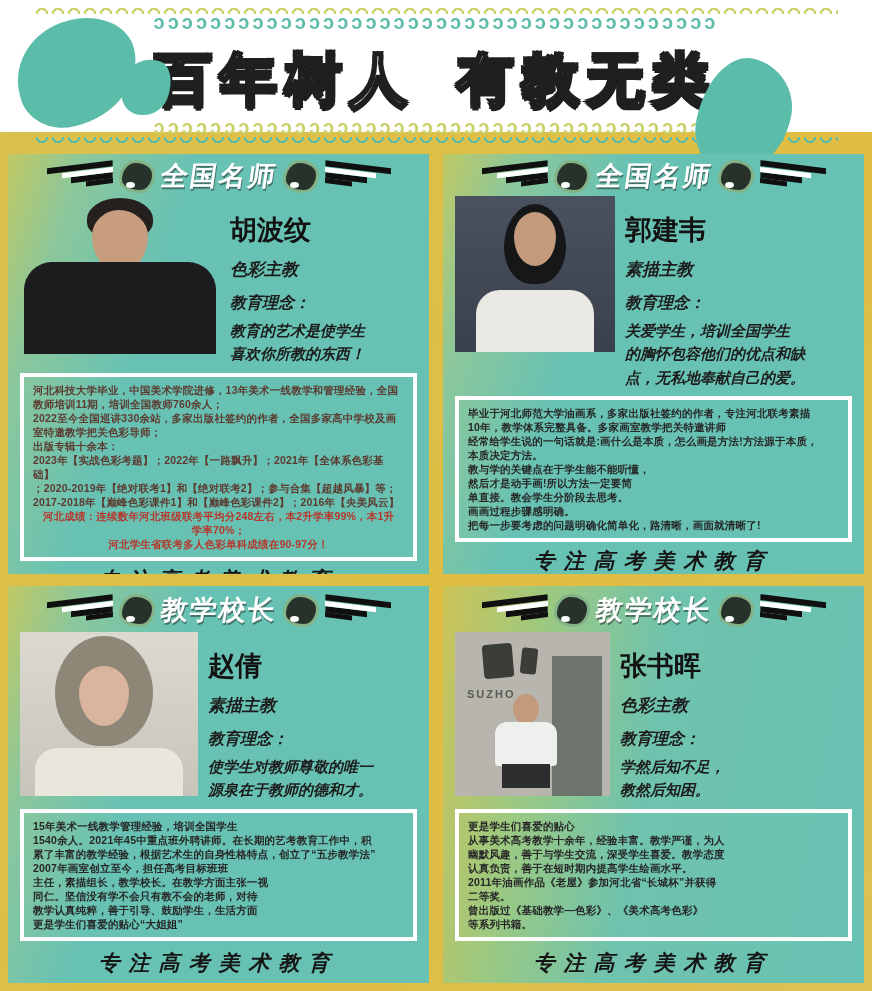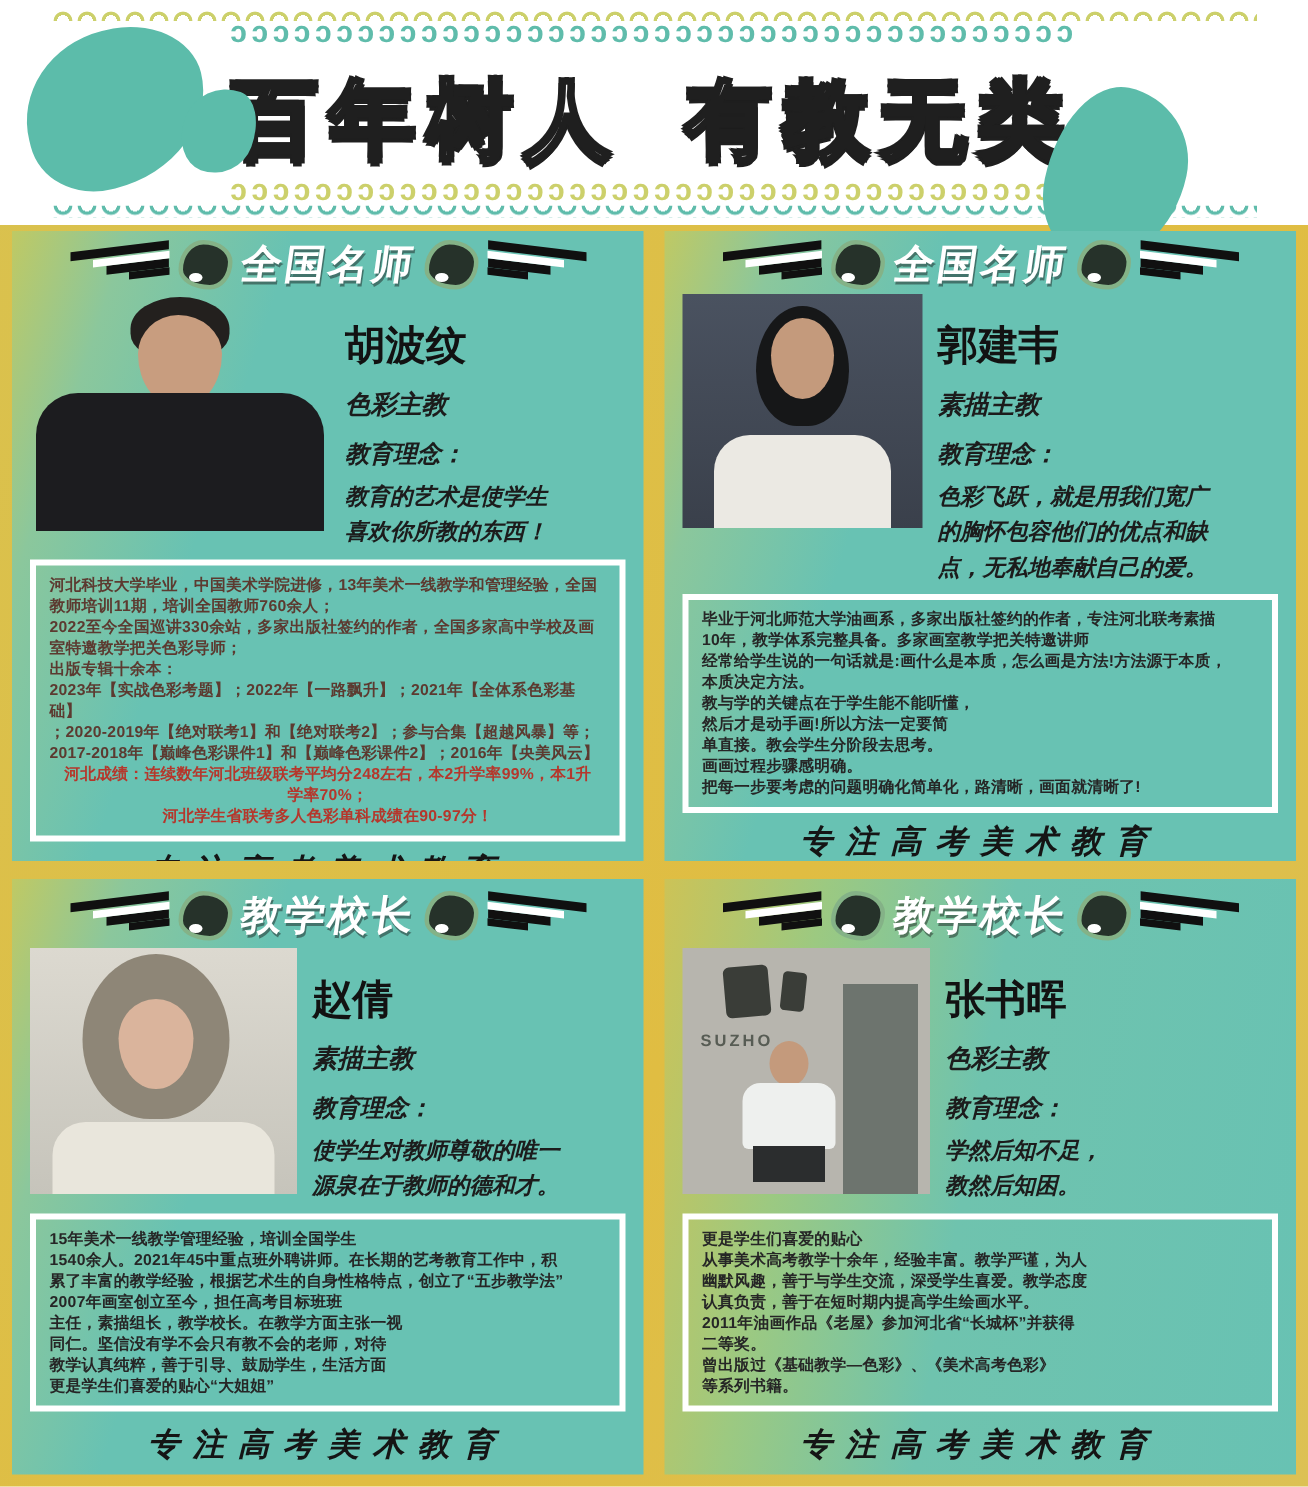--- a/index.html
+++ b/index.html
@@ -1,20 +1,20 @@
 <!DOCTYPE html>
 <html><head>
 <meta charset="utf-8">
 <style>
   html,body{margin:0;padding:0;}
   .page{position:relative;width:872px;height:991px;overflow:hidden;
         background:linear-gradient(125deg,#d9c24f,#e0bd42 60%,#dcc154);
         font-family:"Liberation Sans",sans-serif;}
   
-  .header{position:absolute;top:0;left:0;right:0;height:150px;background:#fff;}
+  .header{position:absolute;top:0;left:0;right:0;height:132px;background:#fff;}
   .scallop{height:8px;margin:0 34px;background-repeat:repeat-x;background-size:16px 8px;}
   .scallop.olive{background-image:radial-gradient(circle at 8px 8px,rgba(0,0,0,0) 4px,#ccd06b 4px,#ccd06b 6px,rgba(0,0,0,0) 6.5px);margin-top:6px;}
   .scallop.teal{background-image:radial-gradient(circle at 8px 0px,rgba(0,0,0,0) 4px,#5fbcab 4px,#5fbcab 6px,rgba(0,0,0,0) 6.5px);}
   .curls{text-align:center;font-weight:bold;font-size:20px;letter-spacing:3px;line-height:16px;height:18px;overflow:hidden;}
   .curls.teal{color:#5fbcab;}
   .curls.olive{color:#ccd06b;}
   .title{text-align:center;margin-top:10px;font-size:57px;font-weight:800;letter-spacing:8px;color:#fff;
          -webkit-text-stroke:2.5px #1f1f1f;
          text-shadow:-2px -2px 0 #1f1f1f,2px -2px 0 #1f1f1f,-2px 2px 0 #1f1f1f,2px 2px 0 #1f1f1f,0 4px 0 #1f1f1f;font-family:Liberation Mono, monospace;}
   .blob{position:absolute;background:#5cbcaa;}
@@ -54,21 +54,21 @@
   .p1 .head{top:14px;left:50%;transform:translateX(-50%);width:56px;height:62px;background:#c89d7f;border-radius:48% 52% 50% 50%/42% 42% 58% 58%;}
   .p1 .torso{bottom:0;left:50%;transform:translateX(-50%);width:192px;height:92px;background:#1c1c1f;border-radius:28px 28px 0 0;}
   .p2{width:160px;height:156px;background:linear-gradient(#4a5260,#3a404b);}
   .p2 .hair{top:8px;left:50%;transform:translateX(-50%);width:62px;height:80px;background:#161718;border-radius:50% 50% 44% 44%/54% 54% 46% 46%;}
   .p2 .head{top:16px;left:50%;transform:translateX(-50%);width:42px;height:54px;background:#c49a7c;border-radius:50%/46% 46% 54% 54%;}
   .p2 .torso{bottom:0;left:50%;transform:translateX(-50%);width:118px;height:62px;background:#ebe9e3;border-radius:24px 24px 0 0;}
   .p3{width:178px;height:164px;background:linear-gradient(#dcd9d0,#c6c4bb);}
   .p3 .hair{top:4px;left:47%;transform:translateX(-50%);width:98px;height:110px;background:#8e8677;border-radius:50% 50% 46% 46%/52% 52% 48% 48%;}
   .p3 .head{top:34px;left:47%;transform:translateX(-50%);width:50px;height:60px;background:#dab49c;border-radius:50%/44% 44% 56% 56%;}
   .p3 .torso{bottom:0;left:50%;transform:translateX(-50%);width:148px;height:48px;background:#e9e6dc;border-radius:22px 22px 0 0;}
-  .p4{width:155px;height:164px;background:#b7b5ae;padding-left:10px;}
+  .p4{width:155px;height:164px;background:#b7b5ae;}
   .p4 .door{top:24px;right:8px;width:50px;height:140px;background:#6d746e;}
   .p4 .mark{top:12px;left:28px;width:30px;height:34px;background:#3a3d38;border-radius:4px;transform:rotate(-5deg);}
   .p4 .mark2{top:16px;left:66px;width:16px;height:26px;background:#3a3d38;border-radius:3px;transform:rotate(6deg);}
   .p4 .sign-text{top:56px;left:12px;font-size:11px;font-weight:700;letter-spacing:2px;color:#575c54;font-style:normal;}
   .p4 .head4{top:62px;left:58px;width:26px;height:30px;background:#c49a7c;border-radius:50%;}
   .p4 .tee{top:90px;left:40px;width:62px;height:44px;background:#eef0ee;border-radius:12px 12px 4px 4px;}
   .p4 .shorts{top:132px;left:47px;width:48px;height:24px;background:#2b2d2e;}
   
   .info{padding-top:14px;min-width:0;}
   .name{font-size:27px;font-weight:800;color:#121212;margin:2px 0 10px;}
@@ -153,21 +153,21 @@
       <div class="profile">
         <div class="photo p2">
           <i class="hair"></i>
           <i class="head"></i>
           <i class="torso"></i>
         </div>
         <div class="info">
           <div class="name">郭建韦</div>
           <div class="role">素描主教</div>
           <div class="ideal-label">教育理念：</div>
-          <div class="ideal">色彩飞跃，就是用我们宽广</div>
+          <div class="ideal">关爱学生，培训全国学生</div>
           <div class="ideal">的胸怀包容他们的优点和缺</div>
           <div class="ideal">点，无私地奉献自己的爱。</div>
         </div>
       </div>
       <div class="bio">
         <div>毕业于河北师范大学油画系，多家出版社签约的作者，专注河北联考素描</div>
         <div>10年，教学体系完整具备。多家画室教学把关特邀讲师</div>
         <div>经常给学生说的一句话就是:画什么是本质，怎么画是方法!方法源于本质，</div>
         <div>本质决定方法。</div>
         <div>教与学的关键点在于学生能不能听懂，</div>

